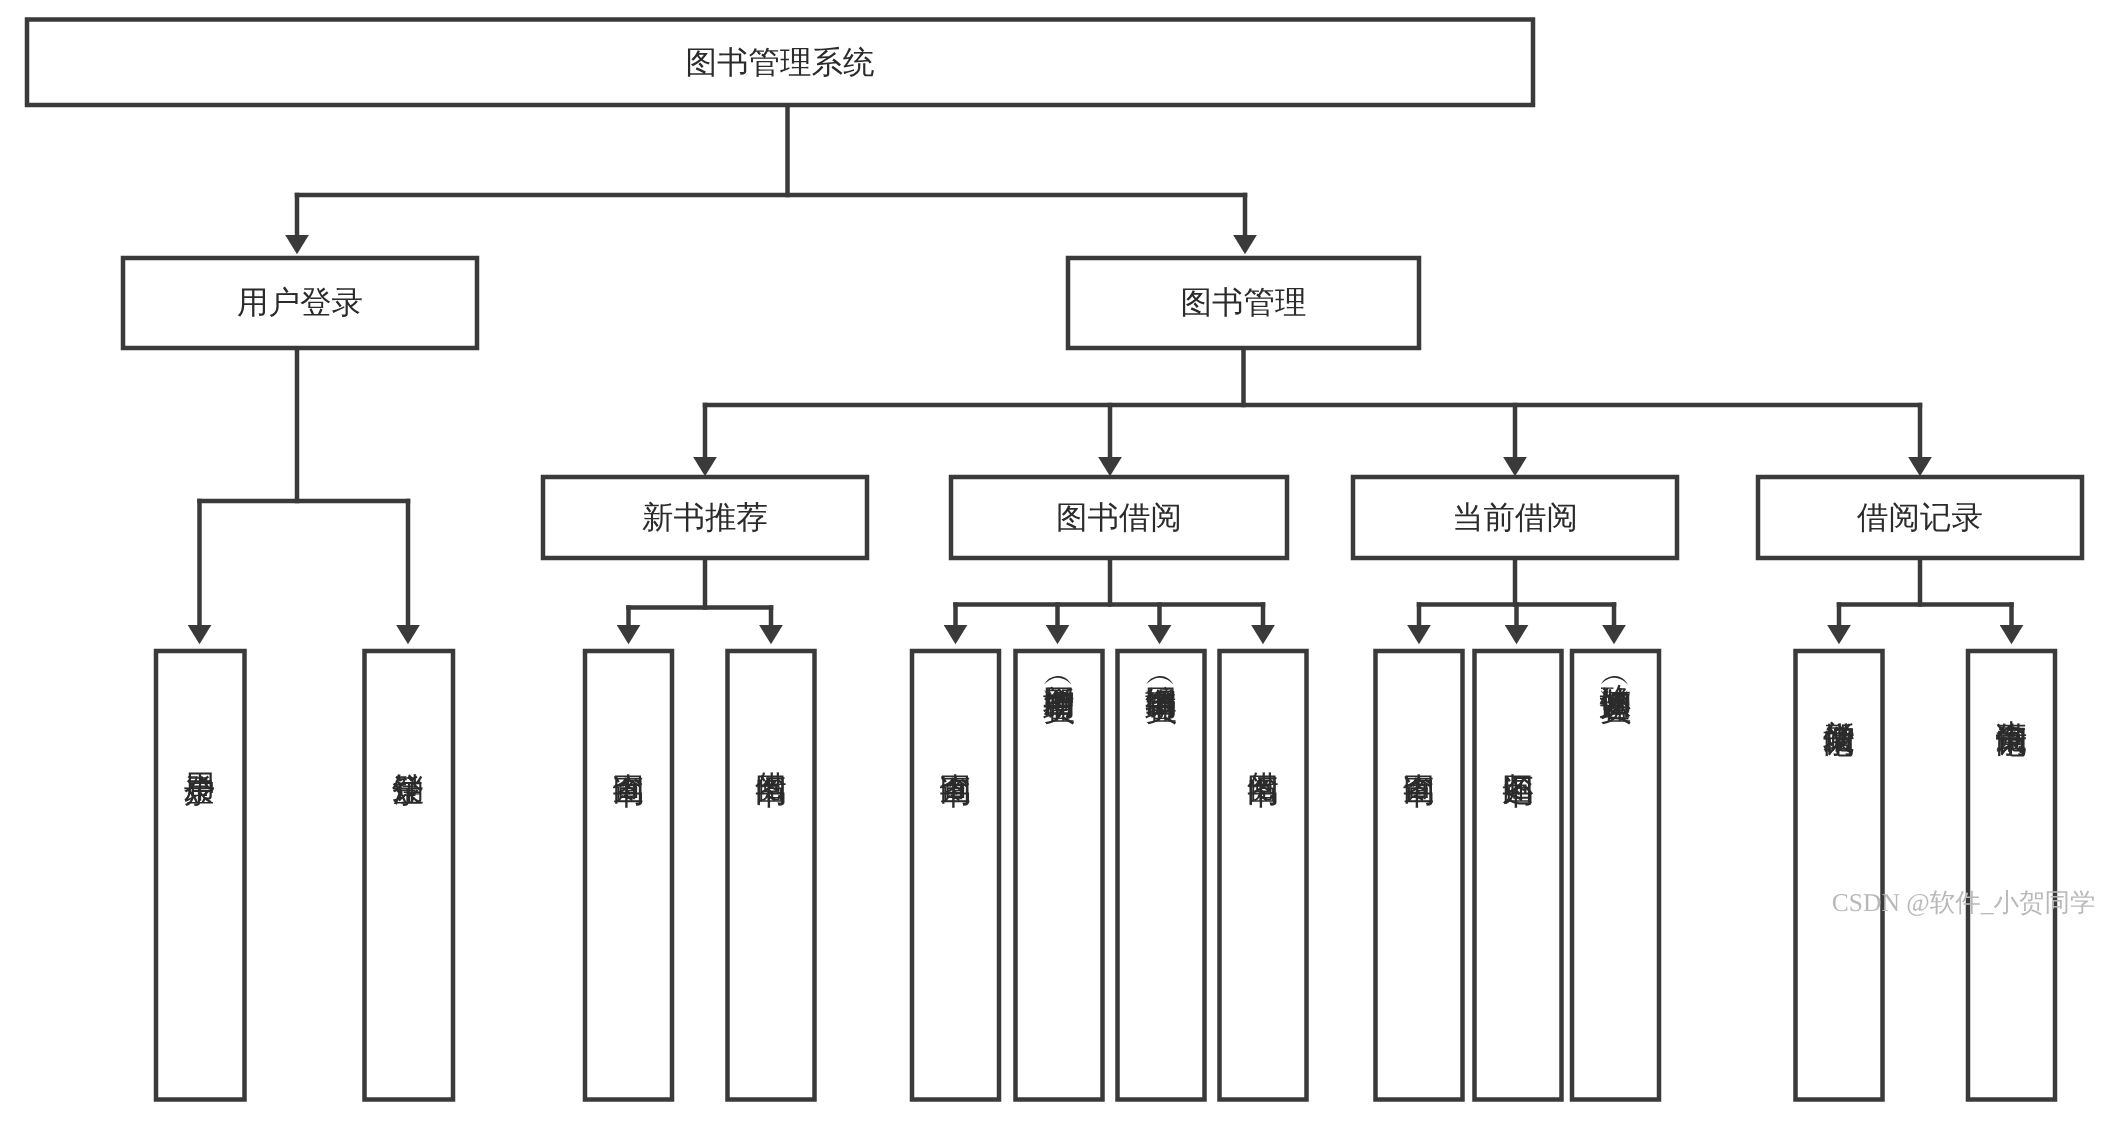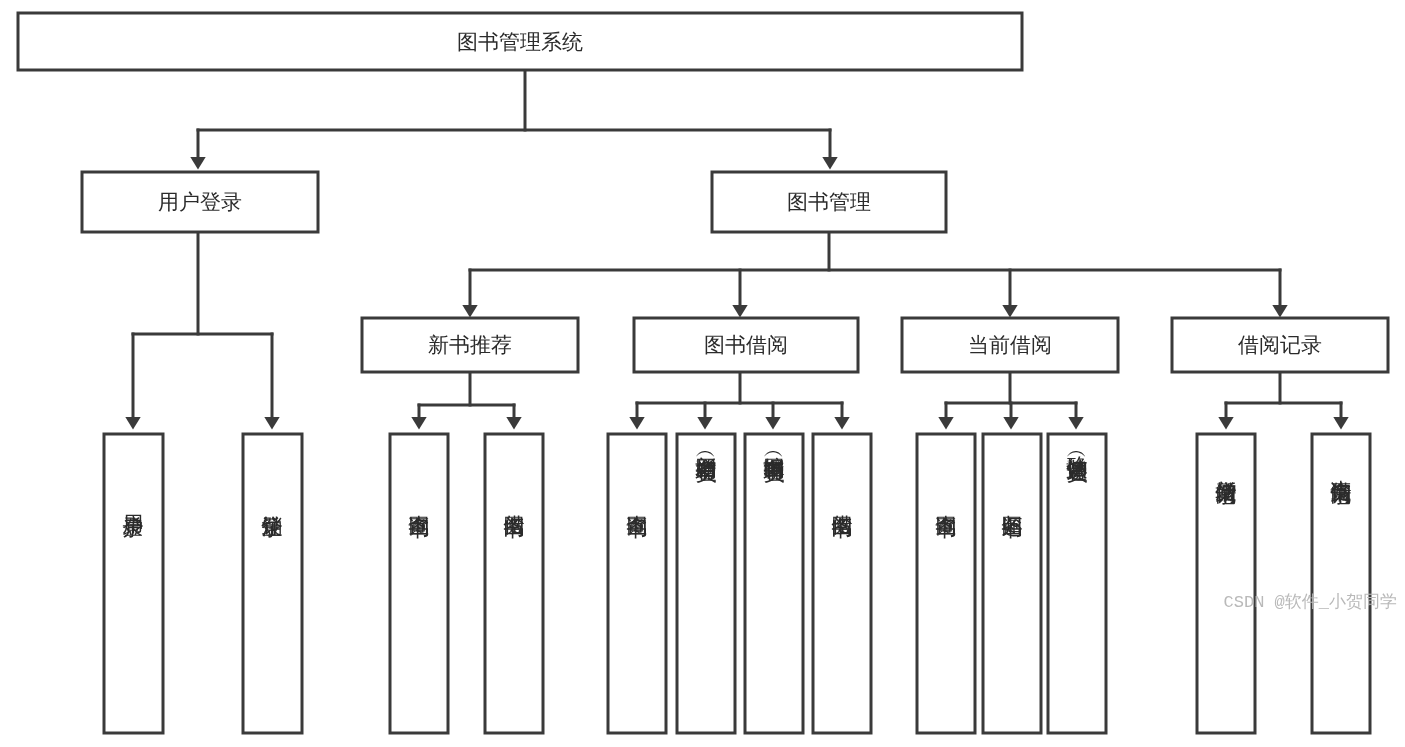--- a/index.html
+++ b/index.html
@@ -54,21 +54,21 @@
     font-size: 21px;
     fill: #2b2b2b;
     text-anchor: middle;
     writing-mode: vertical-rl;
     letter-spacing: 1px;
   }
   .watermark {
     position: absolute;
     right: 8px;
     bottom: 6px;
-    font-family: Liberation Mono, monospace;
+    font-family: Liberation Serif, serif;
     font-size: 17px;
     color: #b9b9b9;
     white-space: nowrap;
     pointer-events: none;
   }
 </style>
 </head>
 <body>
 
 <div id="diagram-root">

